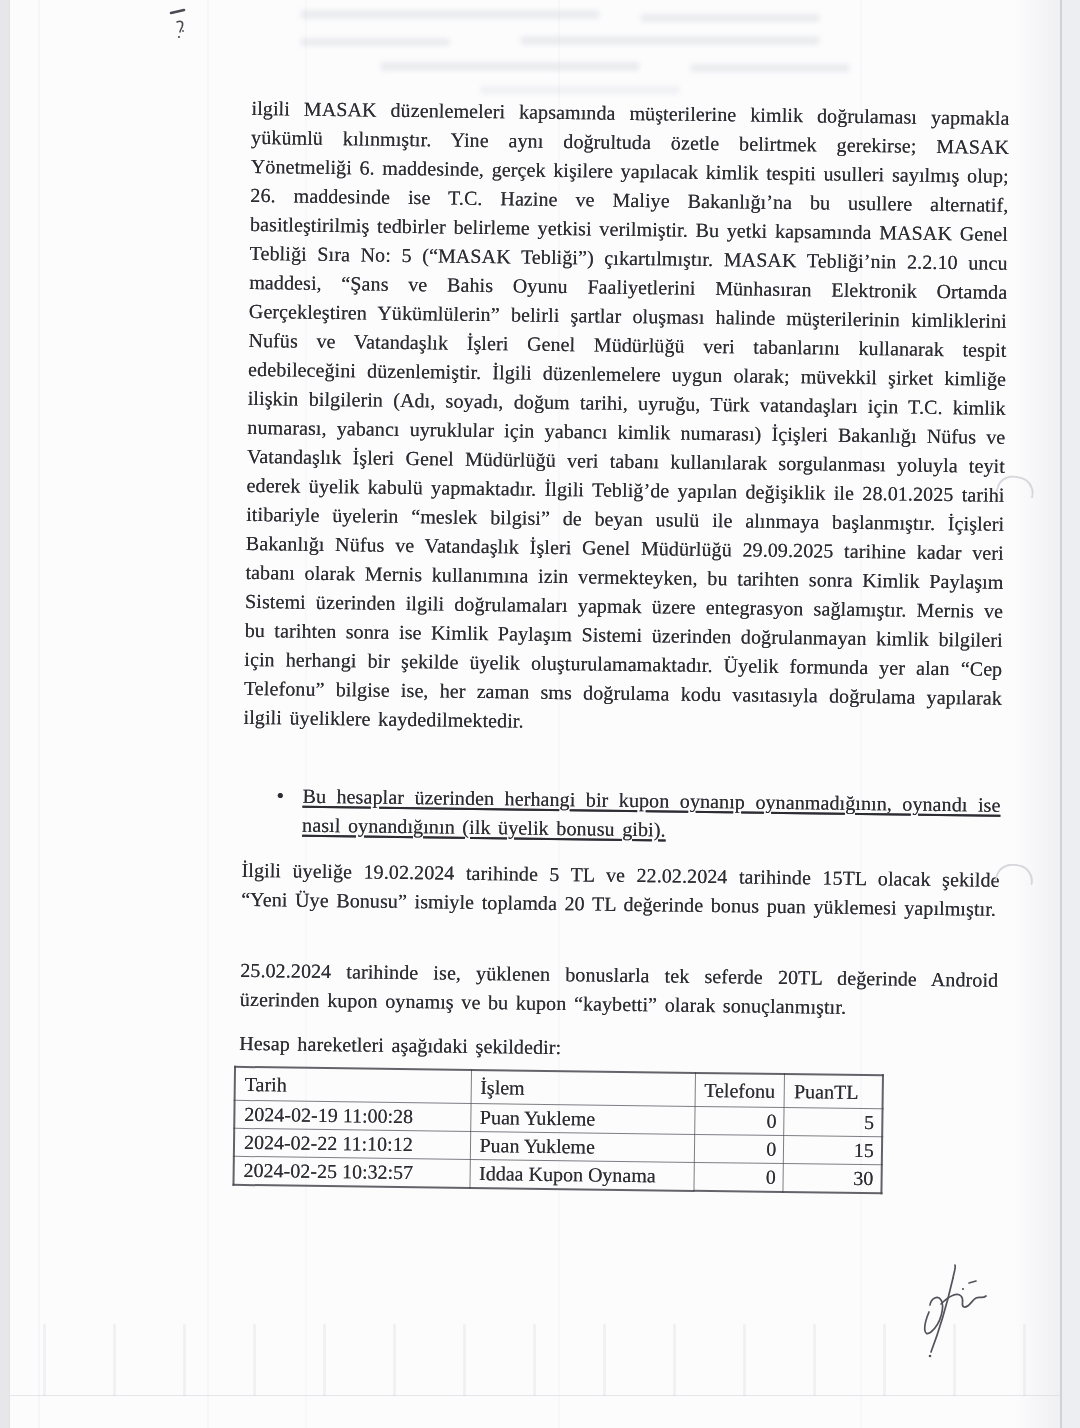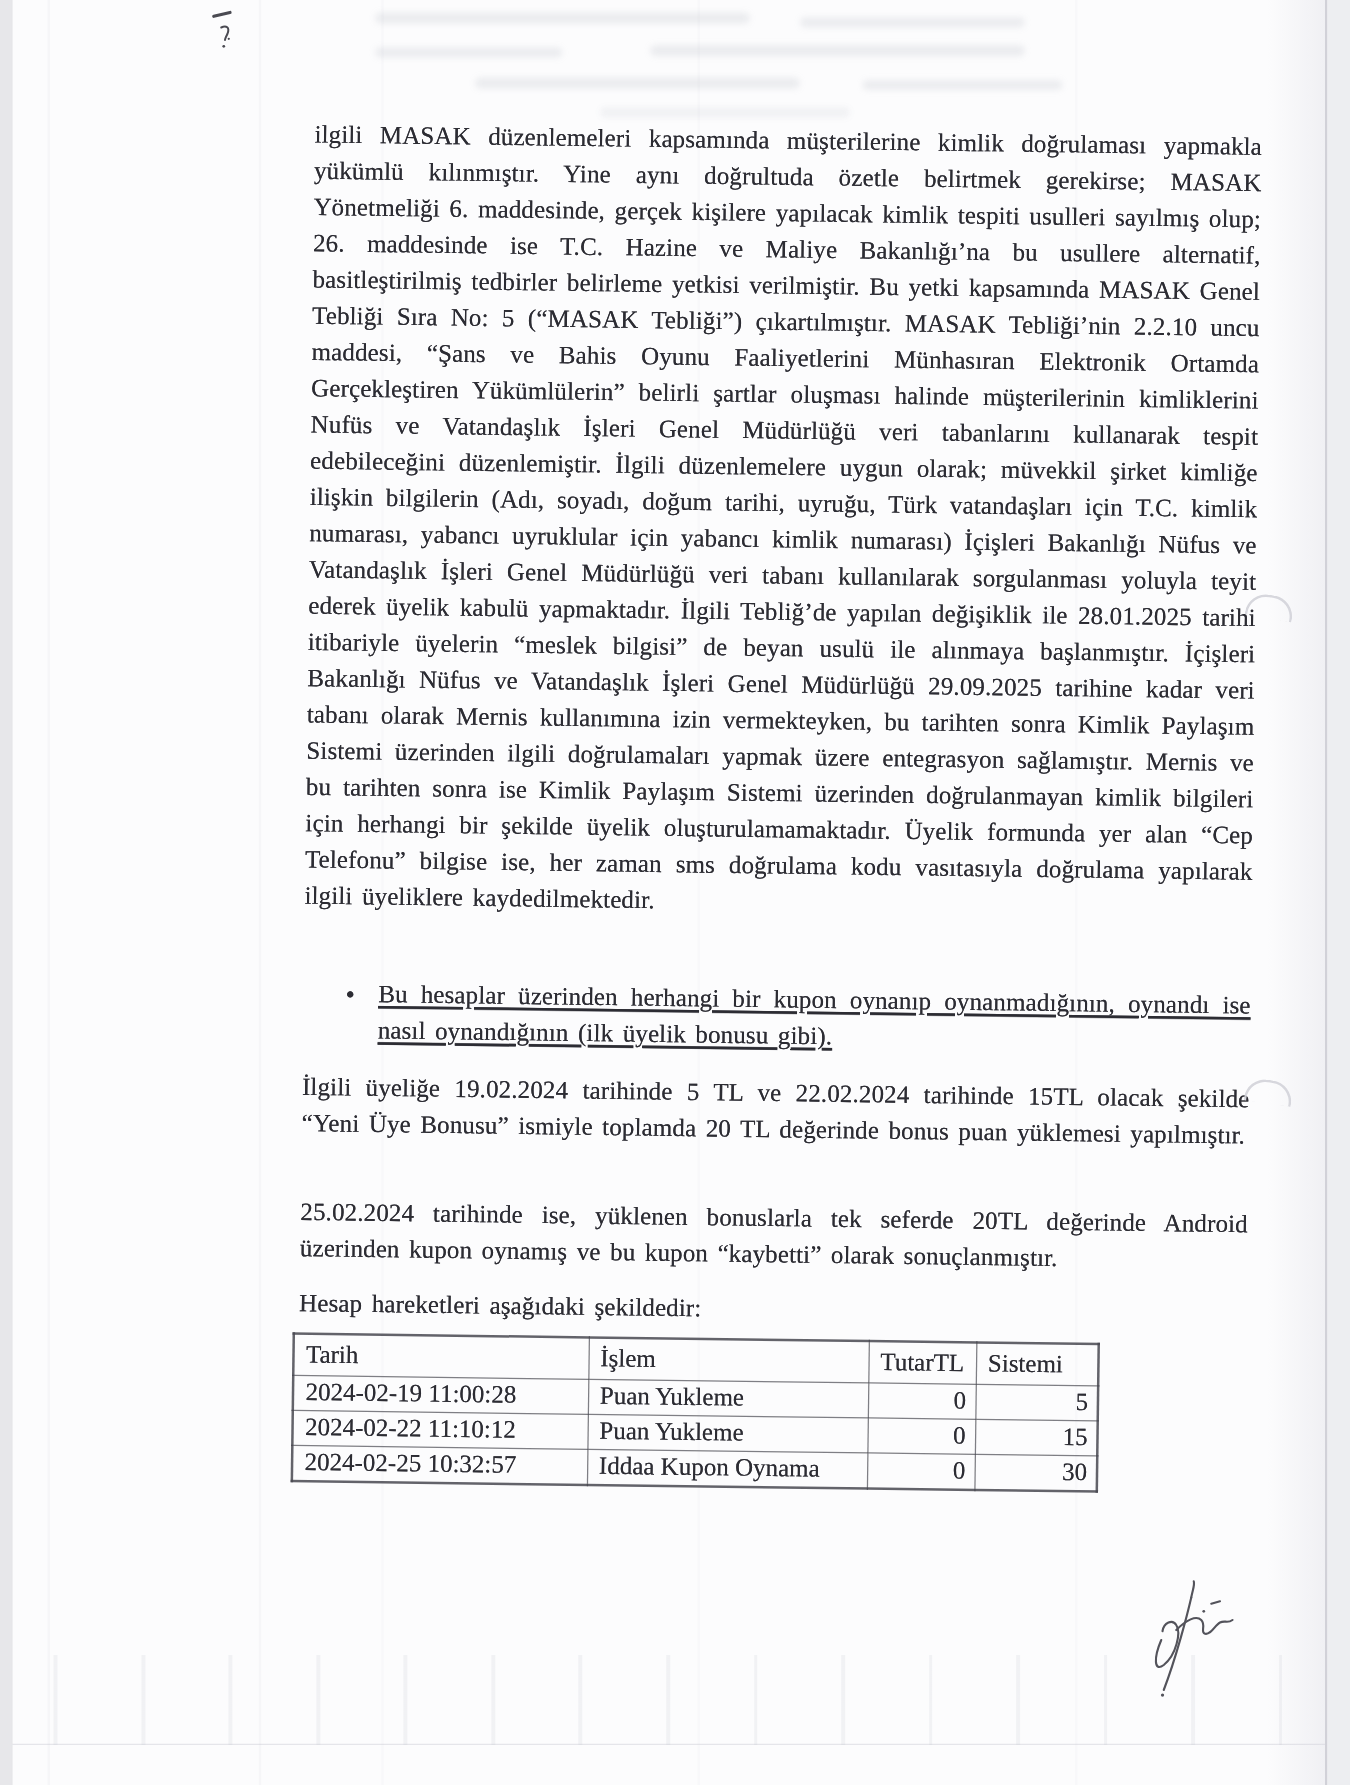--- a/index.html
+++ b/index.html
@@ -170,22 +170,22 @@
       <colgroup>
         <col class="c-tarih">
           <col class="c-islem">
           <col class="c-tutar">
           <col class="c-puan">
       </colgroup>
       <thead>
         <tr>
           <th>Tarih</th>
           <th>İşlem</th>
-          <th>TutarTL</th>
-          <th>Sistemi</th>
+          <th>Telefonu</th>
+          <th>PuanTL</th>
         </tr>
       </thead>
       <tbody>
         <tr>
           <td>2024-02-19 11:00:28</td>
           <td>Puan Yukleme</td>
           <td class="num">0</td>
           <td class="num">5</td>
         </tr>
         <tr>

